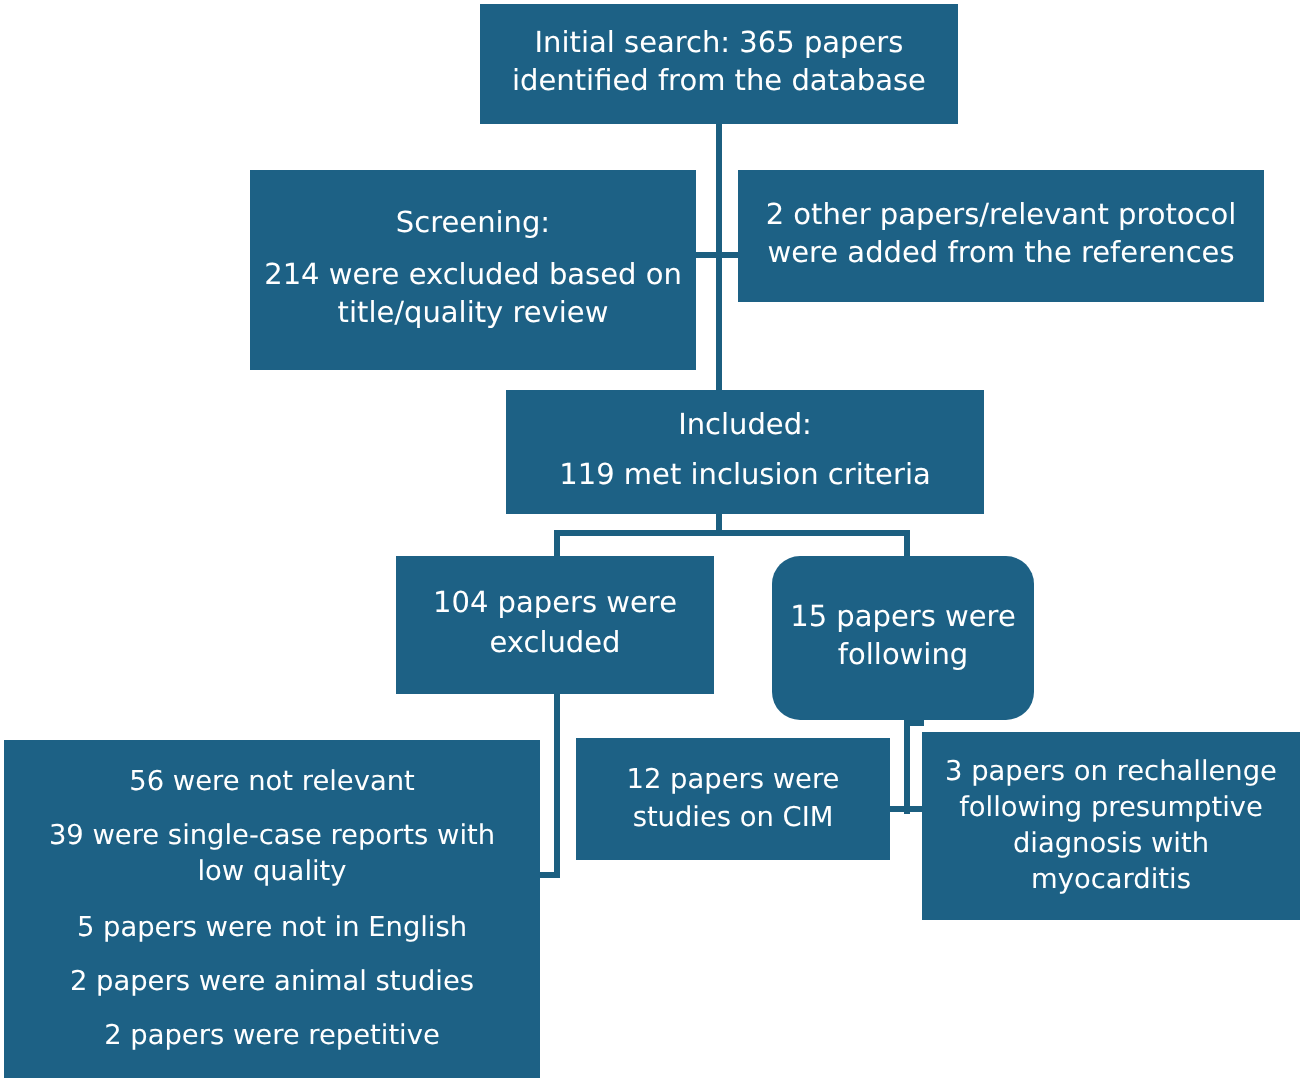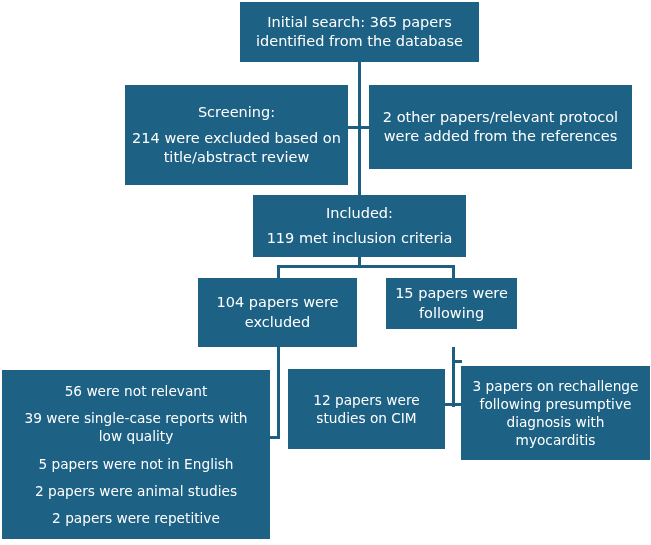--- a/index.html
+++ b/index.html
@@ -74,52 +74,52 @@
   <div class="conn hline" style="left:452px; top:360px; width:10px;"></div>
 
   <div class="node f15" style="left:240px; top:2px; width:239px; height:60px;">
     <span class="line">Initial search: 365 papers</span>
     <span class="line">identified from the database</span>
   </div>
 
   <div class="node f15" style="left:125px; top:85px; width:223px; height:100px;">
     <span class="line" style="margin-bottom:7px;">Screening:</span>
     <span class="line">214 were excluded based on</span>
-    <span class="line">title/abstract review</span>
+    <span class="line">title/quality review</span>
   </div>
 
-  <div class="node f15" style="left:369px; top:85px; width:263px; height:84px;">
+  <div class="node f15" style="left:369px; top:85px; width:263px; height:66px;">
     <span class="line">2 other papers/relevant protocol</span>
     <span class="line">were added from the references</span>
   </div>
 
-  <div class="node f15" style="left:253px; top:195px; width:213px; height:62px;">
+  <div class="node f15" style="left:253px; top:195px; width:239px; height:62px;">
     <span class="line" style="margin-bottom:5px;">Included:</span>
     <span class="line">119 met inclusion criteria</span>
   </div>
 
   <div class="node f15" style="left:198px; top:278px; width:159px; height:69px;">
     <span class="line">104 papers were</span>
     <span class="line">excluded</span>
   </div>
 
-  <div class="node f15" style="left:386px; top:278px; width:131px; height:51px;">
+  <div class="node f15" style="left:386px; top:278px; width:131px; height:82px;border-radius:14px;">
     <span class="line">15 papers were</span>
     <span class="line">following</span>
   </div>
 
   <div class="node f14 wrap" style="left:2px; top:370px; width:268px; height:169px; justify-content:center; gap:9px; padding:4px 10px;">
     <span class="line">56 were not relevant</span>
     <span class="line">39 were single-case reports with low quality</span>
     <span class="line">5 papers were not in English</span>
     <span class="line">2 papers were animal studies</span>
     <span class="line">2 papers were repetitive</span>
   </div>
 
-  <div class="node f14" style="left:288px; top:369px; width:157px; height:80px;">
+  <div class="node f14" style="left:288px; top:369px; width:157px; height:61px;">
     <span class="line">12 papers were</span>
     <span class="line">studies on CIM</span>
   </div>
 
   <div class="node f14" style="left:461px; top:366px; width:189px; height:94px;">
     <span class="line">3 papers on rechallenge</span>
     <span class="line">following presumptive</span>
     <span class="line">diagnosis with</span>
     <span class="line">myocarditis</span>
   </div>

